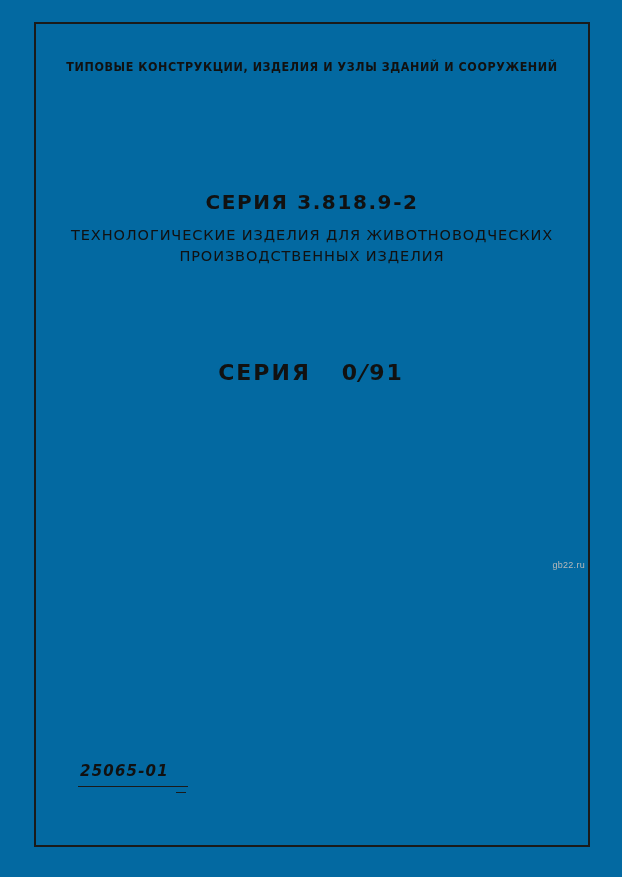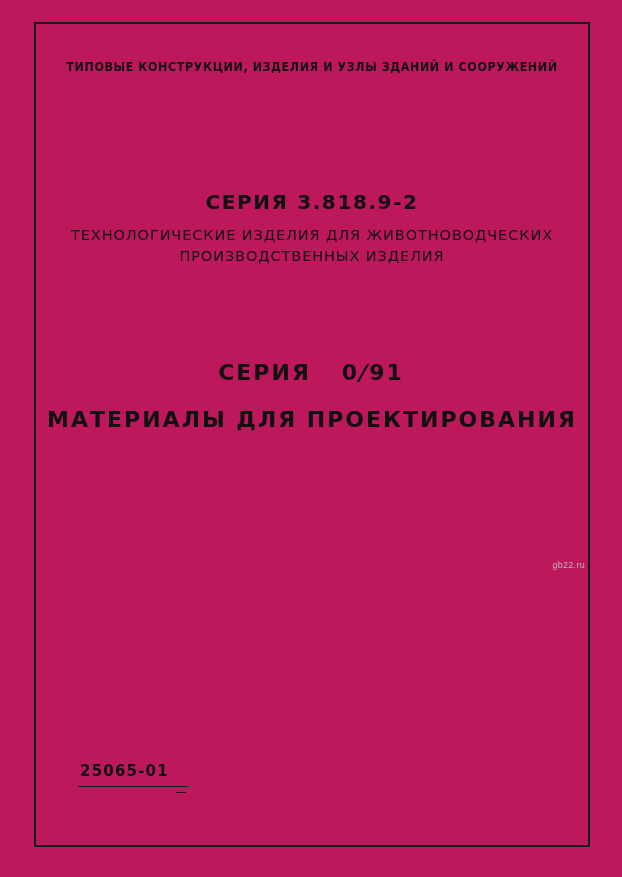--- a/index.html
+++ b/index.html
@@ -11,21 +11,21 @@
     width: 622px;
     height: 877px;
     font-family: "Liberation Sans", sans-serif;
     color: #111111;
     overflow: hidden;
   }
   .page {
     position: relative;
     width: 622px;
     height: 877px;
-    background: #be185d;
+    background: #0369a1;
   }
   
   .sheet-border {
     position: absolute;
     left: 34px;
     top: 22px;
     width: 556px;
     height: 825px;
     border: 2px solid #1a1a1a;
     box-sizing: border-box;
@@ -114,20 +114,21 @@
     font-family: Liberation Sans, sans-serif;
   }
   .code-block {
     position: absolute;
     left: 46px;
     top: 740px;
     font-size: 15px;
     font-weight: bold;
     letter-spacing: 1.2px;
     font-family: "DejaVu Sans", sans-serif;
+    font-style: italic;
   }
   .code-underline {
     position: absolute;
     left: 44px;
     top: 764px;
     width: 110px;
     height: 0;
     border-bottom: 1.6px solid #1a1a1a;
   }
   .code-tick {
@@ -158,21 +159,20 @@
     </div>
 
     <div class="issue-line">
       <span>СЕРИЯ</span>
       <span>&nbsp;</span>
       <span class="frac">
         <span>0</span><span class="slash">/</span><span>91</span>
       </span>
     </div>
 
-    <div class="title-line">МАТЕРИАЛЫ ДЛЯ ПРОЕКТИРОВАНИЯ</div>
 
     <div class="watermark">gb22.ru</div>
 
     <div class="code-block">25065-01</div>
     <div class="code-underline"></div>
     <div class="code-tick"></div>
 
   </div>
 </div>
 

